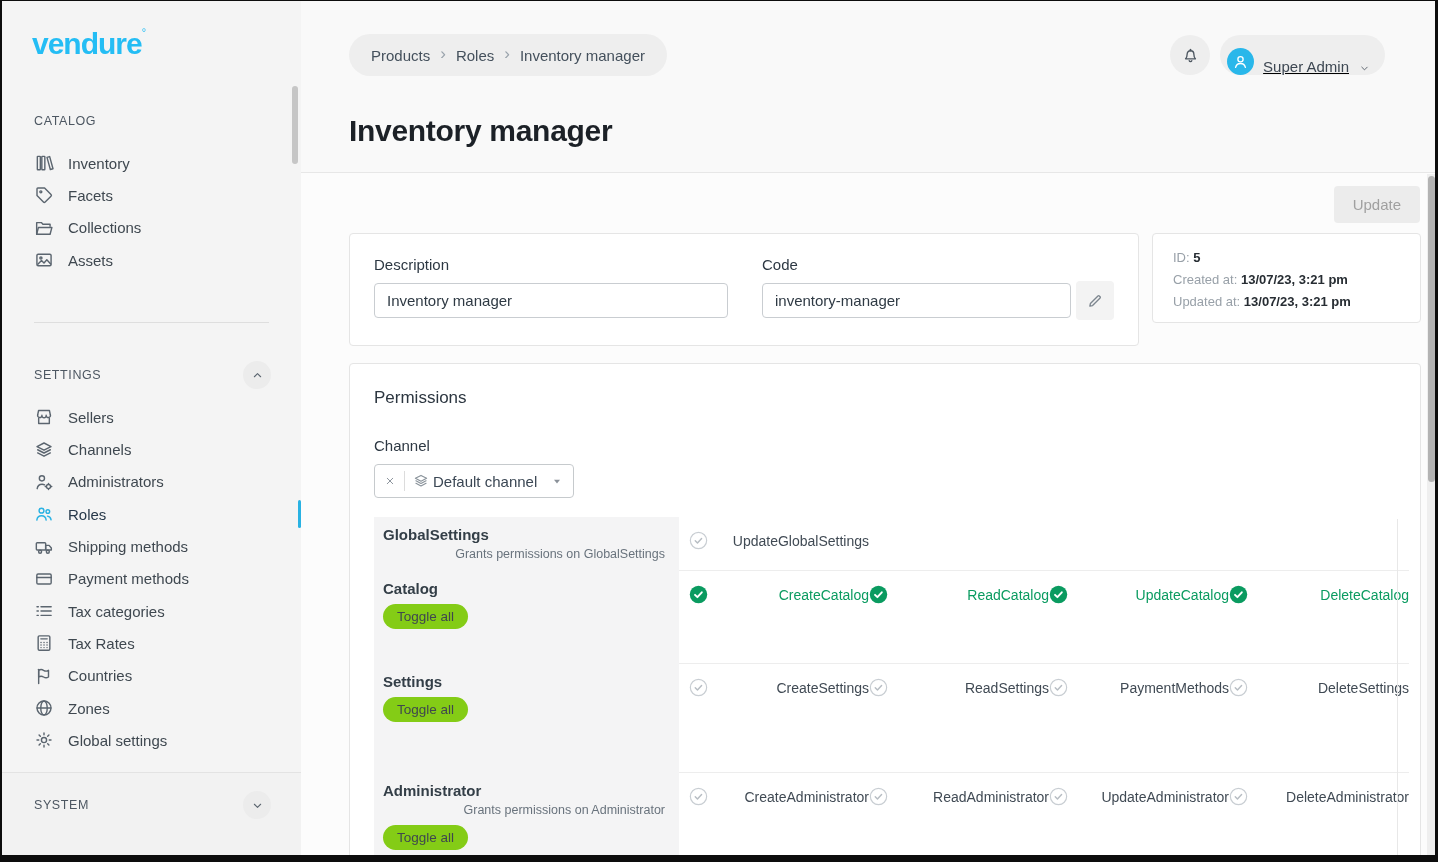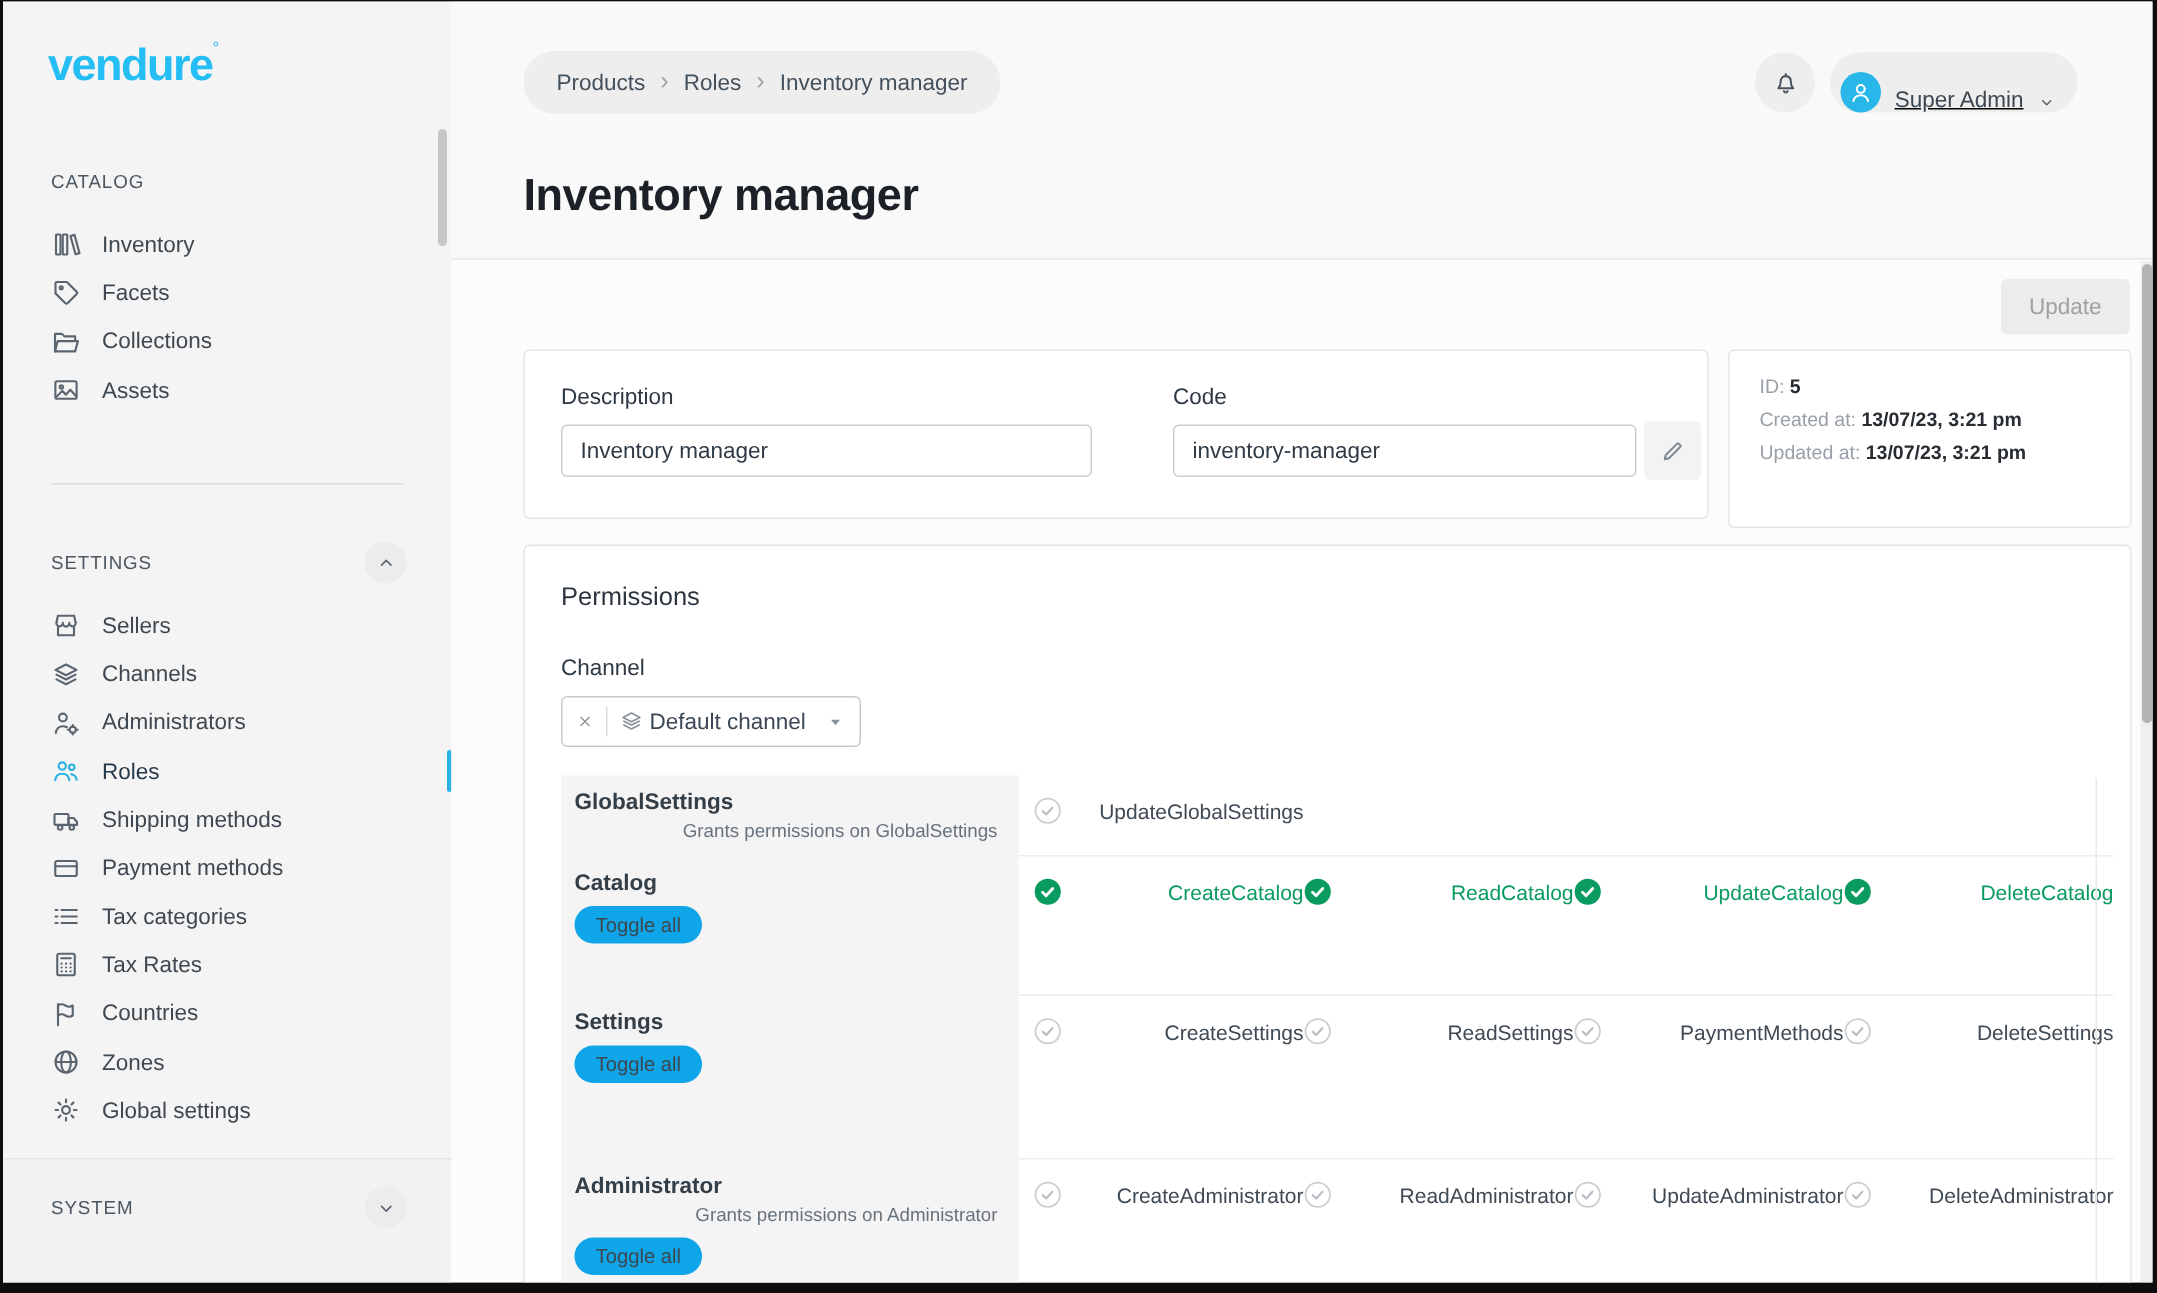--- a/index.html
+++ b/index.html
@@ -38,49 +38,49 @@
   .user-pill { display:flex; align-items:flex-end; gap:9px; background:#eeeeee; border-radius:20px; height:40px; padding:0 14px 0 7px; cursor:pointer;text-decoration:underline; }
   .avatar { width:27px; height:27px; border-radius:50%; background:#29b7ea; color:#fff; display:flex; align-items:center; justify-content:center; }
   .user-name { font-size:15px; color:#3d4752; }
   .user-caret { color:#555e67; }
   .page-title { position:absolute; left:48px; top:113px; font-size:30px; font-weight:700; letter-spacing:-0.3px; color:#1c2127; }
 
   .content { position:absolute; left:0; top:173px; right:0; bottom:0; }
   .update-btn { position:absolute; top:12px; right:15px; background:#ececec; color:#a0a0a0; border:none; border-radius:4px; font-size:15px; padding:10px 19px; cursor:pointer; font-family:inherit; }
 
   .card { background:#fff; border:1px solid #e5e5e5; border-radius:4px; }
-  .detail-card { position:absolute; left:48px; top:59px; width:790px; height:113px; padding:22px 24px; display:flex; gap:54px; }
+  .detail-card { position:absolute; left:48px; top:59px; width:790px; height:113px; padding:22px 24px; display:flex; gap:34px; }
   .form-group { display:flex; flex-direction:column; }
   .form-label { font-size:15px; color:#2d3843; margin-bottom:10px; }
   .text-input { height:35px; border:1px solid #c9cdd1; border-radius:4px; font-size:15px; color:#2f3a44; padding:0 12px; font-family:inherit; background:#fff; outline:none; }
   .desc-input { width:354px; }
   .code-wrap { display:flex; align-items:flex-start; gap:5px; }
   .code-input { width:309px; }
   .edit-btn { width:38px; height:39px; margin-top:-2px; border:none; border-radius:4px; background:#f3f3f3; color:#7d868f; display:flex; align-items:center; justify-content:center; cursor:pointer; }
 
-  .meta-card { position:absolute; left:851px; top:59px; width:269px; height:119px; padding:13px 20px; font-size:13px; line-height:22px; }
+  .meta-card { position:absolute; left:851px; top:59px; width:269px; height:90px; padding:13px 20px; font-size:13px; line-height:22px; }
   .meta-row .mlabel { color:#98a0a8; }
   .meta-row .mvalue { color:#272d33; font-weight:700; }
 
   .perm-card { position:absolute; left:48px; top:189px; width:1072px; height:520px; padding:24px 24px 0 24px; overflow:hidden; }
   .perm-title { font-size:17px; font-weight:500; color:#2c3640; }
   .channel-label { font-size:15px; color:#2d3843; margin-top:29px; }
   .channel-select { margin-top:10px; width:200px; height:34px; border:1px solid #c6cacd; border-radius:4px; display:flex; align-items:center; padding:0 10px 0 9px; gap:8px; background:#fff; cursor:pointer; }
   .chip-x { color:#7a838c; display:flex; cursor:pointer; }
   .chip-div { width:1px; height:20px; background:#dcdcdc; }
   .chip-ic { color:#8a939b; display:flex; }
   .channel-value { font-size:15px; color:#3b4754; flex:1; margin-left:-4px; }
   .select-caret { color:#8a9199; }
 
   .perm-table { margin-top:19px; }
   .perm-row { display:flex; }
   .perm-left { width:305px; flex:0 0 305px; background:#f4f4f5; padding:9px 14px 9px 9px; }
   .perm-name { font-size:15px; font-weight:700; color:#333e47; }
   .perm-desc { font-size:12.5px; color:#69737d; line-height:16px; margin-top:3px;text-align:right; }
-  .toggle-all { margin-top:7px; display:inline-block; background:#0ea5e9; border:none; border-radius:13px; font-size:13.5px; color:#3f474e; padding:5px 14px; cursor:pointer; font-family:inherit; }
+  .toggle-all { margin-top:7px; display:inline-block; background:#84cc16; border:none; border-radius:13px; font-size:13.5px; color:#3f474e; padding:5px 14px; cursor:pointer; font-family:inherit; }
   .perm-right { flex:1; border-bottom:1px solid #ededed; padding:14px 0 0 10px; display:grid; grid-template-columns:repeat(4,180px); align-content:start; row-gap:14px; }
   .perm-item { display:flex; align-items:center; gap:12px; font-size:14px; color:#404a54; cursor:pointer;justify-content:space-between; }
   .perm-item.checked { color:#0a9b60; }
   .perm-vline { position:absolute; top:155px; bottom:0; left:1047px; width:1px; background:#e8e8e8; }
 
   .main-scrollbar { position:absolute; top:0; right:0; width:8px; height:100%; background:#efefef; }
   .main-scrollthumb { position:absolute; top:2px; right:0px; width:7px; height:306px; background:#b3b3b3; border-radius:4px; }
 </style>
 </head>
 <body>

